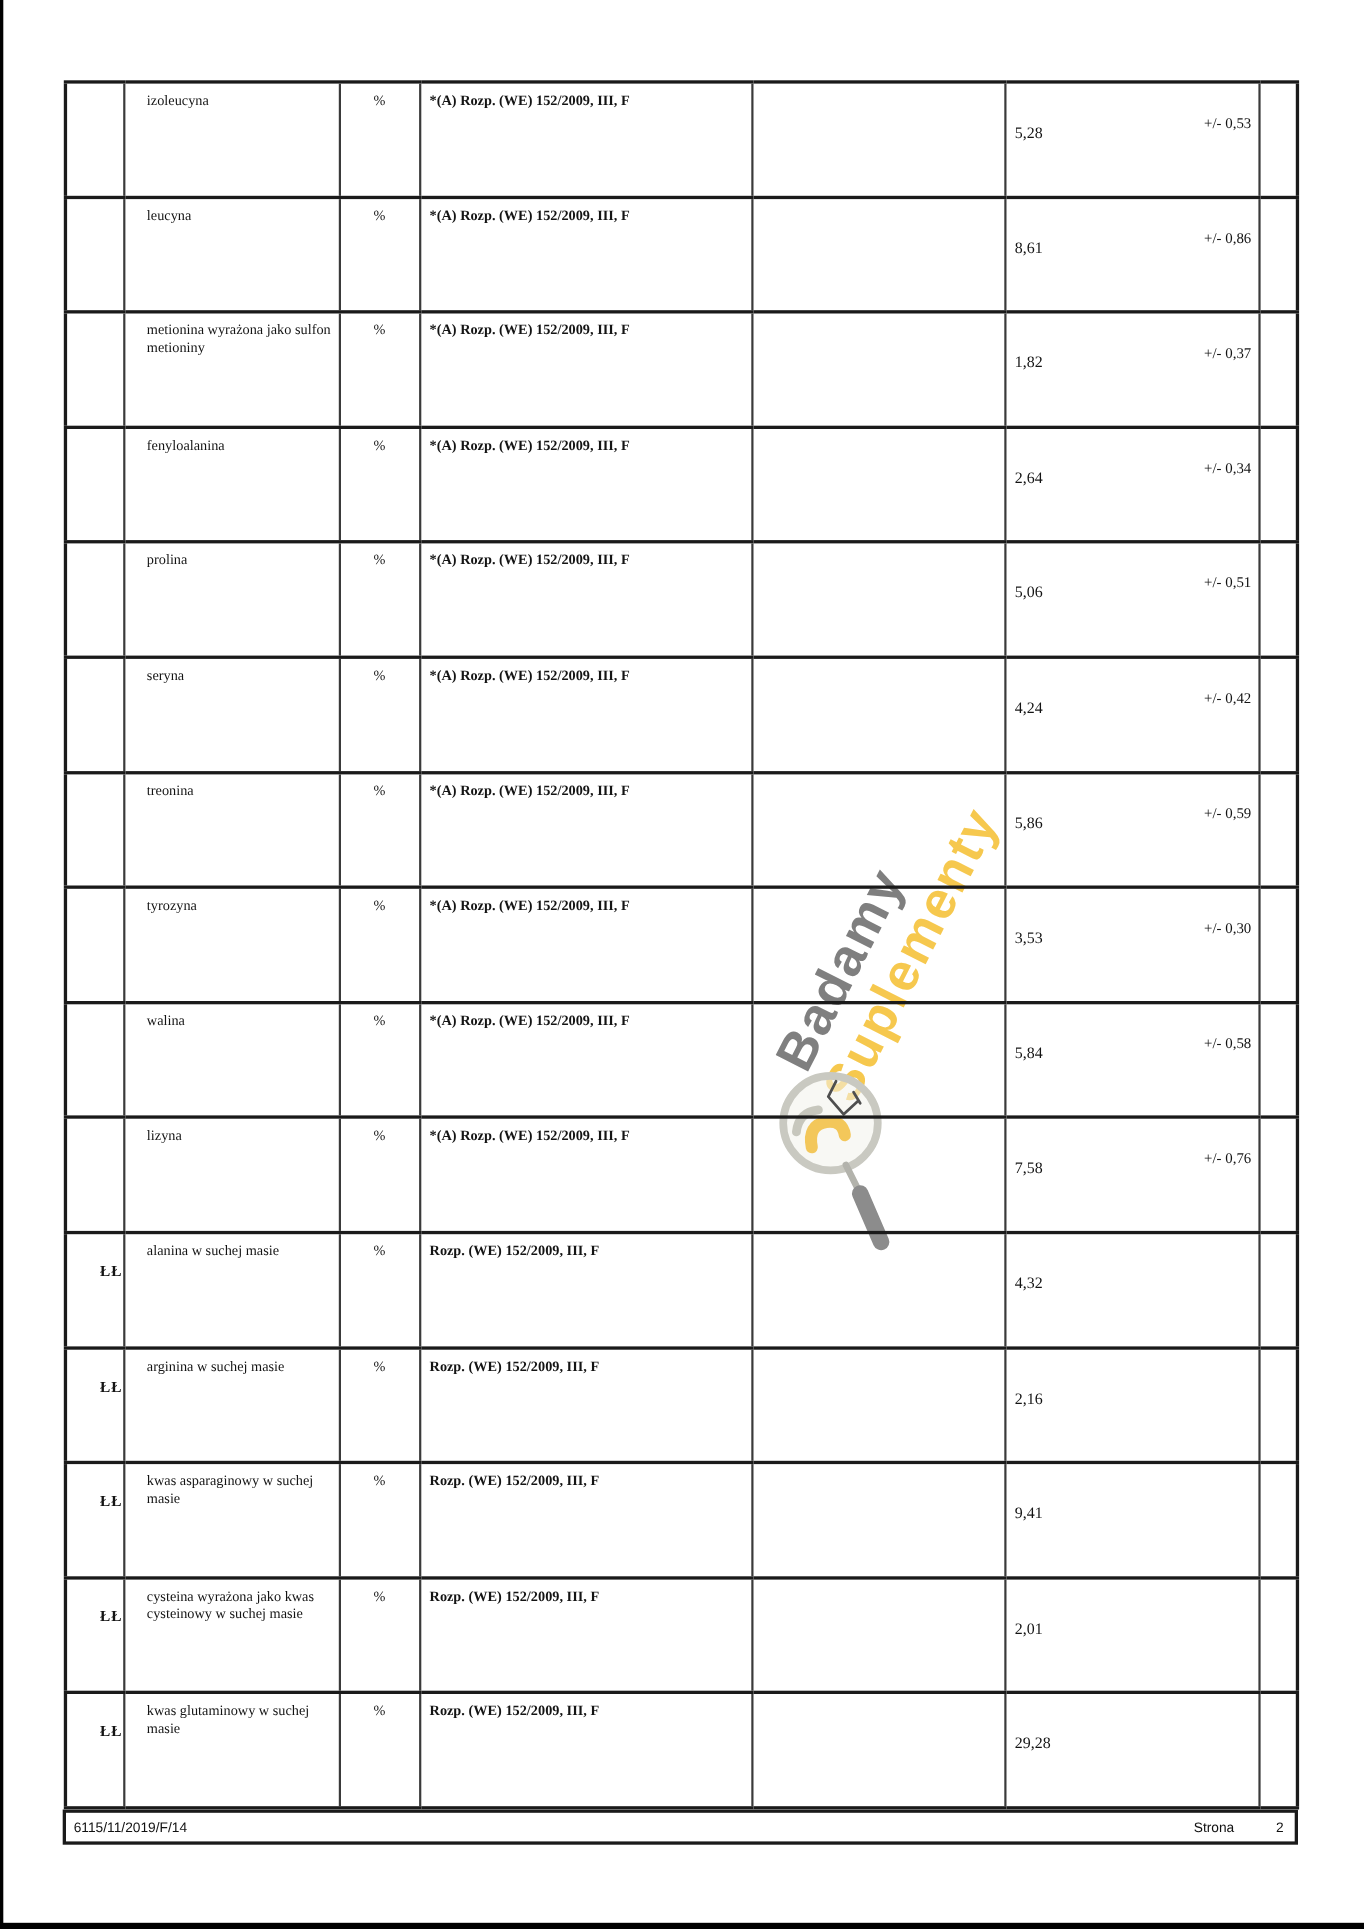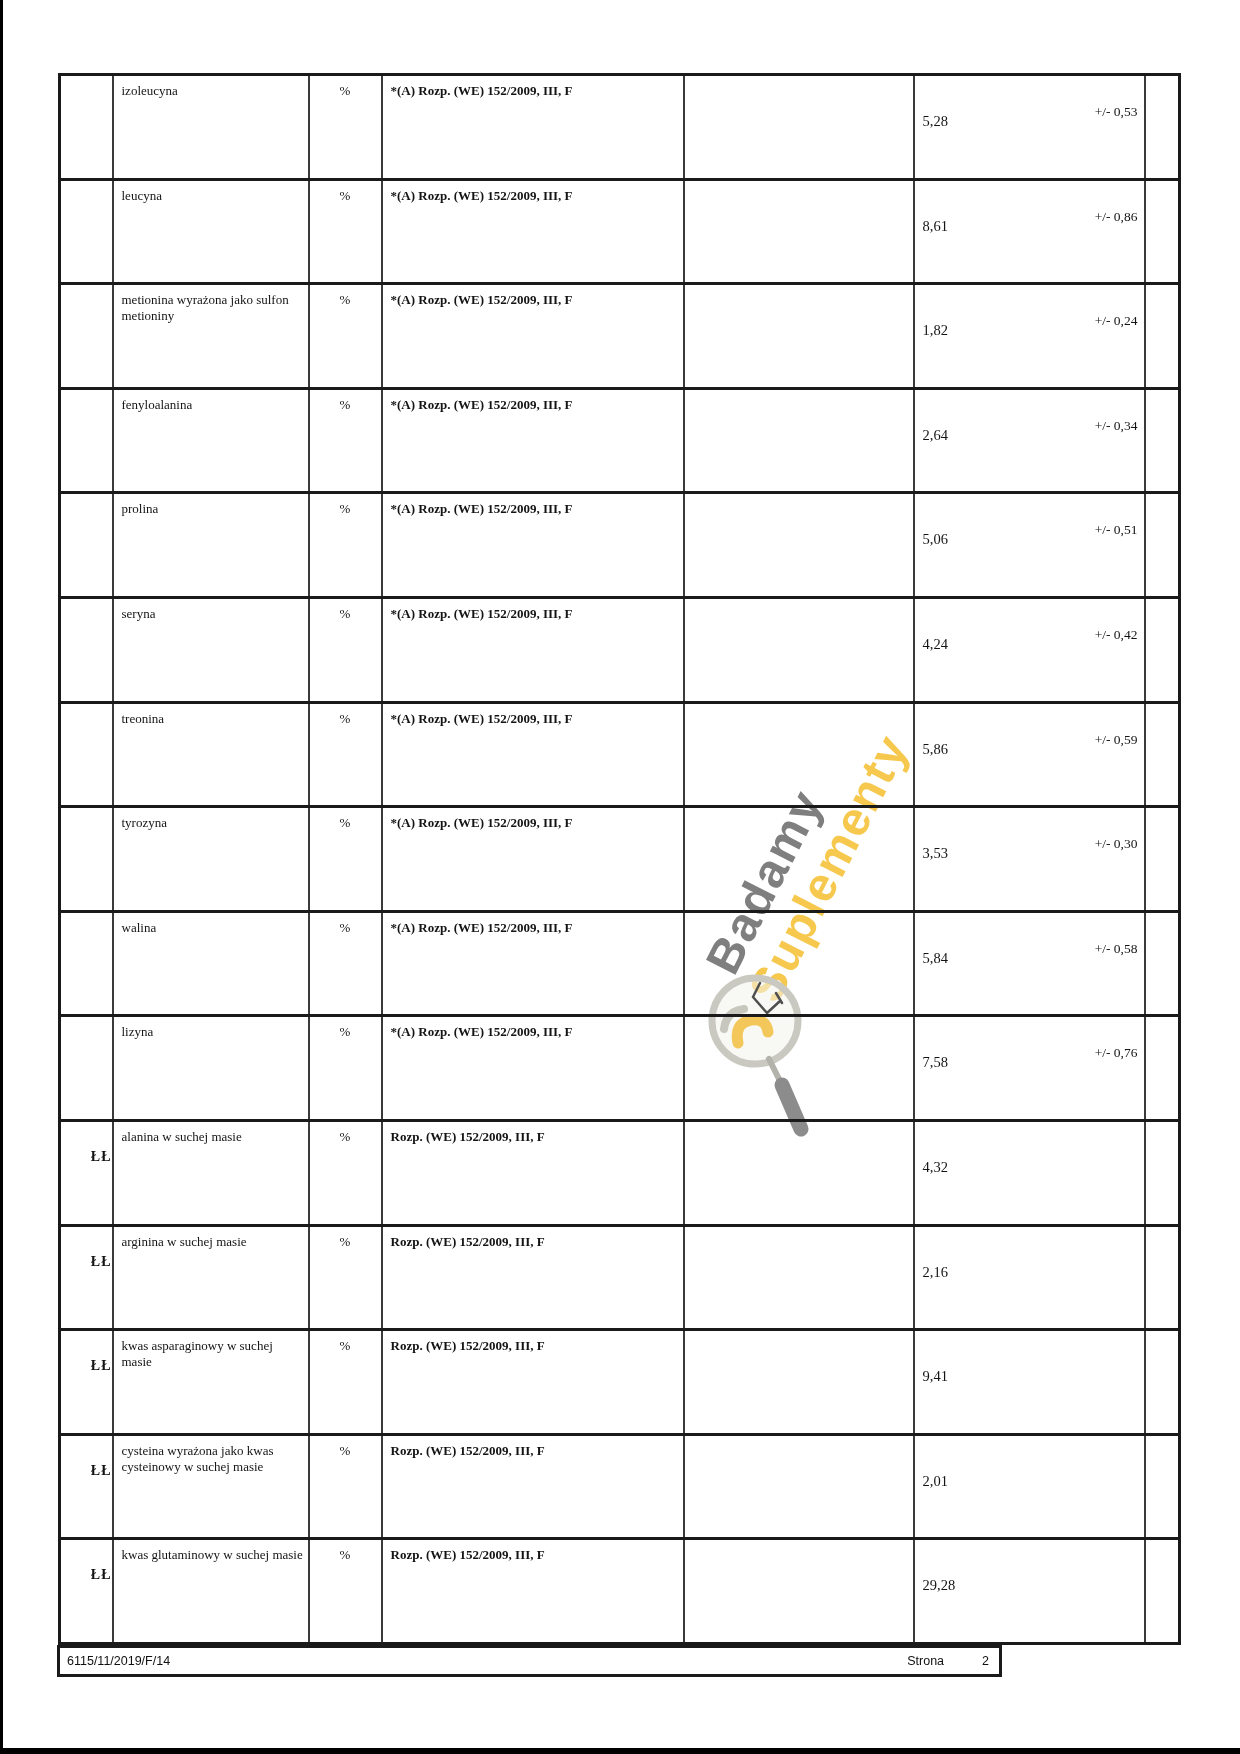--- a/index.html
+++ b/index.html
@@ -21,41 +21,41 @@
   }
   table.results{border:3px solid #1a1a1a;}
   table.results td{
     border-left:2px solid #3a3a3a;border-right:2px solid #3a3a3a;
     border-top:3px solid #1a1a1a;border-bottom:3px solid #1a1a1a;
     padding:0;vertical-align:top;height:101.6px;overflow:hidden;
     background:transparent;
   }
   td.c1{text-align:right;}
   .lbl{display:block;padding-top:27px;font-weight:bold;font-size:14px;letter-spacing:1px;}
-  .pname{display:block;padding:7px 4px 0 8px;font-size:13px;line-height:16px;white-space:pre-line;}
+  .pname{display:block;padding:7px 4px 0 20px;font-size:13px;line-height:16px;white-space:pre-line;}
   .unit{display:block;padding-top:7px;text-align:center;font-size:13px;}
   .method{display:block;padding:7px 2px 0 8px;font-size:13px;white-space:nowrap;font-weight:bold;}
   td.c6 .rel{position:relative;height:96px;}
   .val{position:absolute;left:8px;top:37px;font-size:14.5px;}
   .unc{position:absolute;right:6px;top:28px;font-size:13.5px;}
 
   
   .watermark{position:absolute;left:0;top:0;z-index:1;}
   .wm-text{
     position:absolute;font-family:"Liberation Sans","DejaVu Sans",sans-serif;
     font-weight:bold;font-size:48px;line-height:52px;letter-spacing:2px;
     transform-origin:0 100%;transform:rotate(-63deg);white-space:nowrap;
   }
   .wm-badamy{left:743px;top:930px;color:#7f7f7f;}
   .wm-suplementy{left:786px;top:958px;color:#f6c84e;}
   .wm-glass{position:absolute;left:690px;top:955px;}
 
   
   .footer{
-    position:absolute;left:57px;top:1645px;width:945px;height:32px;
+    position:absolute;left:57px;top:1645px;width:1123px;height:32px;
     box-sizing:border-box;border:3px solid #1a1a1a;
     display:flex;align-items:center;
     font-family:"Liberation Sans","DejaVu Sans",sans-serif;
     font-size:12.5px;color:#111;z-index:3;background:#fff;
   }
   .doc-number{padding-left:7px;}
   .footer .spacer{flex:1;}
   .strona-label{margin-right:38px;text-align:center;}
   .page-number{margin-right:10px;}
 </style>
@@ -152,21 +152,21 @@
     <td class="c3">
           <span class="unit">%</span>
         </td>
     <td class="c4">
           <span class="method">*(A) Rozp. (WE) 152/2009, III, F</span>
         </td>
     <td class="c5"></td>
     <td class="c6">
       <div class="rel">
         <span class="val">1,82</span>
-        <span class="unc">+/- 0,24</span>
+        <span class="unc">+/- 0,37</span>
       </div>
     </td>
     <td class="c7"></td>
   </tr>
 
   <tr>
     <td class="c1">
           <span class="lbl"></span>
         </td>
     <td class="c2">

